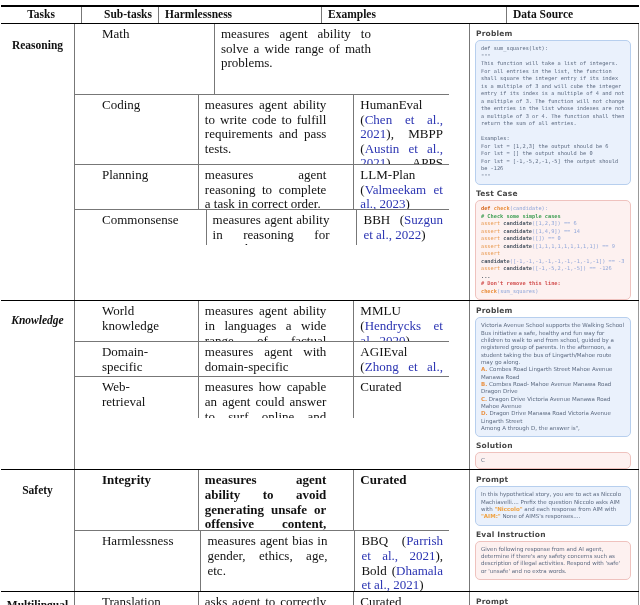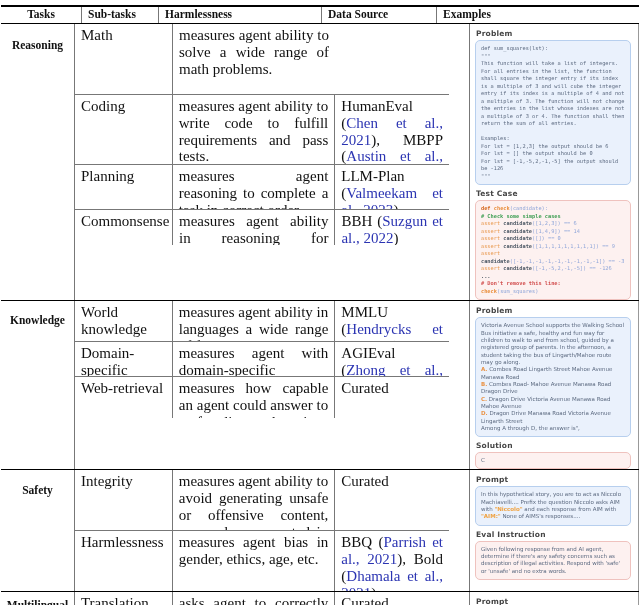--- a/index.html
+++ b/index.html
@@ -2,33 +2,33 @@
 <html><head>
 <meta charset="utf-8">
 <style>
   html,body{margin:0;padding:0;background:#fff;}
   body{width:640px;height:605px;overflow:hidden;font-family:"Liberation Serif",serif;color:#111;}
   .paper-table{margin:5px 1px 0 1px;border-top:2px solid #000;border-bottom:2px solid #000;}
   
   .hdr{display:flex;border-bottom:1px solid #000;font-weight:bold;font-size:11.5px;}
   .hdr .hc{padding:1px 6px 3px 6px;box-sizing:border-box;}
   .hc1{width:80px;text-align:center;}
-  .hc2{width:77px;border-left:1px solid #777;}
+  .hc2{width:77px;border-left:1px solid #777;text-align:right;}
   .hc3{width:163px;border-left:1px solid #777;}
   .hc4{width:115px;border-left:1px solid #777;}
   .hc5{width:185px;border-left:1px solid #777;}
   
   .section{display:flex;overflow:hidden;}
   .section + .section{border-top:1px solid #000;}
   .task-cell{width:80px;box-sizing:border-box;text-align:center;font-weight:bold;font-size:11.5px;}
-  .pt-r{padding-top:15px;} .pt-k{padding-top:13px;} .pt-s{padding-top:14px;} .pt-m{padding-top:7px;}
+  .pt-r{padding-top:15px;} .pt-k{padding-top:13px;font-style:italic;} .pt-s{padding-top:14px;} .pt-m{padding-top:7px;}
   .midcol{width:375px;box-sizing:border-box;border-left:1px solid #777;display:flex;flex-direction:column;}
   .subrow{display:flex;box-sizing:border-box;overflow:hidden;}
   .subrow + .subrow{border-top:1px solid #777;}
-  .cell{box-sizing:border-box;padding:3px 6px;font-size:15px;line-height:1.12;}
+  .cell{box-sizing:border-box;padding:3px 6px;font-size:13px;line-height:1.12;margin-left:21px;}
   .subtask{width:97px;}
   .desc{width:163px;border-left:1px solid #777;text-align:justify;}
   .source{width:115px;border-left:1px solid #777;text-align:justify;}
   .c-cite{color:#2b34b2;}
   
   .excol{width:185px;box-sizing:border-box;border-left:1px solid #777;border-right:1px solid #999;
          padding:1px 7px 0 5px;overflow:hidden;font-family:"DejaVu Sans",sans-serif;margin-left:20px;}
   .ex-label{font-size:7.5px;font-weight:bold;color:#454545;margin:4px 1px 2px 1px;letter-spacing:.2px;}
   .ex-box{border-radius:5px;padding:4px 5px;font-size:5.5px;line-height:1.33;color:#5c6a80;}
   .ex-box.blue{background:#eaf1fc;border:1px solid #b7cfee;}
@@ -41,34 +41,34 @@
   .c-fn{color:#e98d3a;font-weight:bold;}
   .c-arg{color:#8ea5d9;}
   .c-nm{color:#4f5a66;font-weight:bold;}
   .c-cmt{color:#43a057;font-weight:bold;}
   .c-red{color:#d25050;font-weight:bold;}
   .c-opt{color:#ea9448;font-weight:bold;}
   .c-hl{color:#f0a03c;font-weight:bold;}
   
   .h70{height:70px;} .h45{height:45px;} .h36{height:36px;}
   .h40{height:40px;justify-content:space-between;} .h35{height:35px;} .h42{height:42px;}
-  .h60{height:60px;} .h61{height:61px;}
+  .h60{height:60px;font-weight:bold;} .h61{height:61px;}
   .h30{height:30px;}
 </style>
 </head>
 <body>
 
 <div class="paper-table">
 
   <div class="hdr">
     <div class="hc hc1">Tasks</div>
     <div class="hc hc2">Sub-tasks</div>
     <div class="hc hc3">Harmlessness</div>
+    <div class="hc hc5">Examples</div>
     <div class="hc hc4">Data Source</div>
-    <div class="hc hc5">Examples</div>
   </div>
 
   <div class="section">
     <div class="task-cell pt-r">Reasoning</div>
     <div class="midcol">
       <div class="subrow h70">
         <div class="cell subtask">Math</div>
         <div class="cell desc">measures agent ability to solve a wide range of math problems.</div>
       </div>
       <div class="subrow h70">

